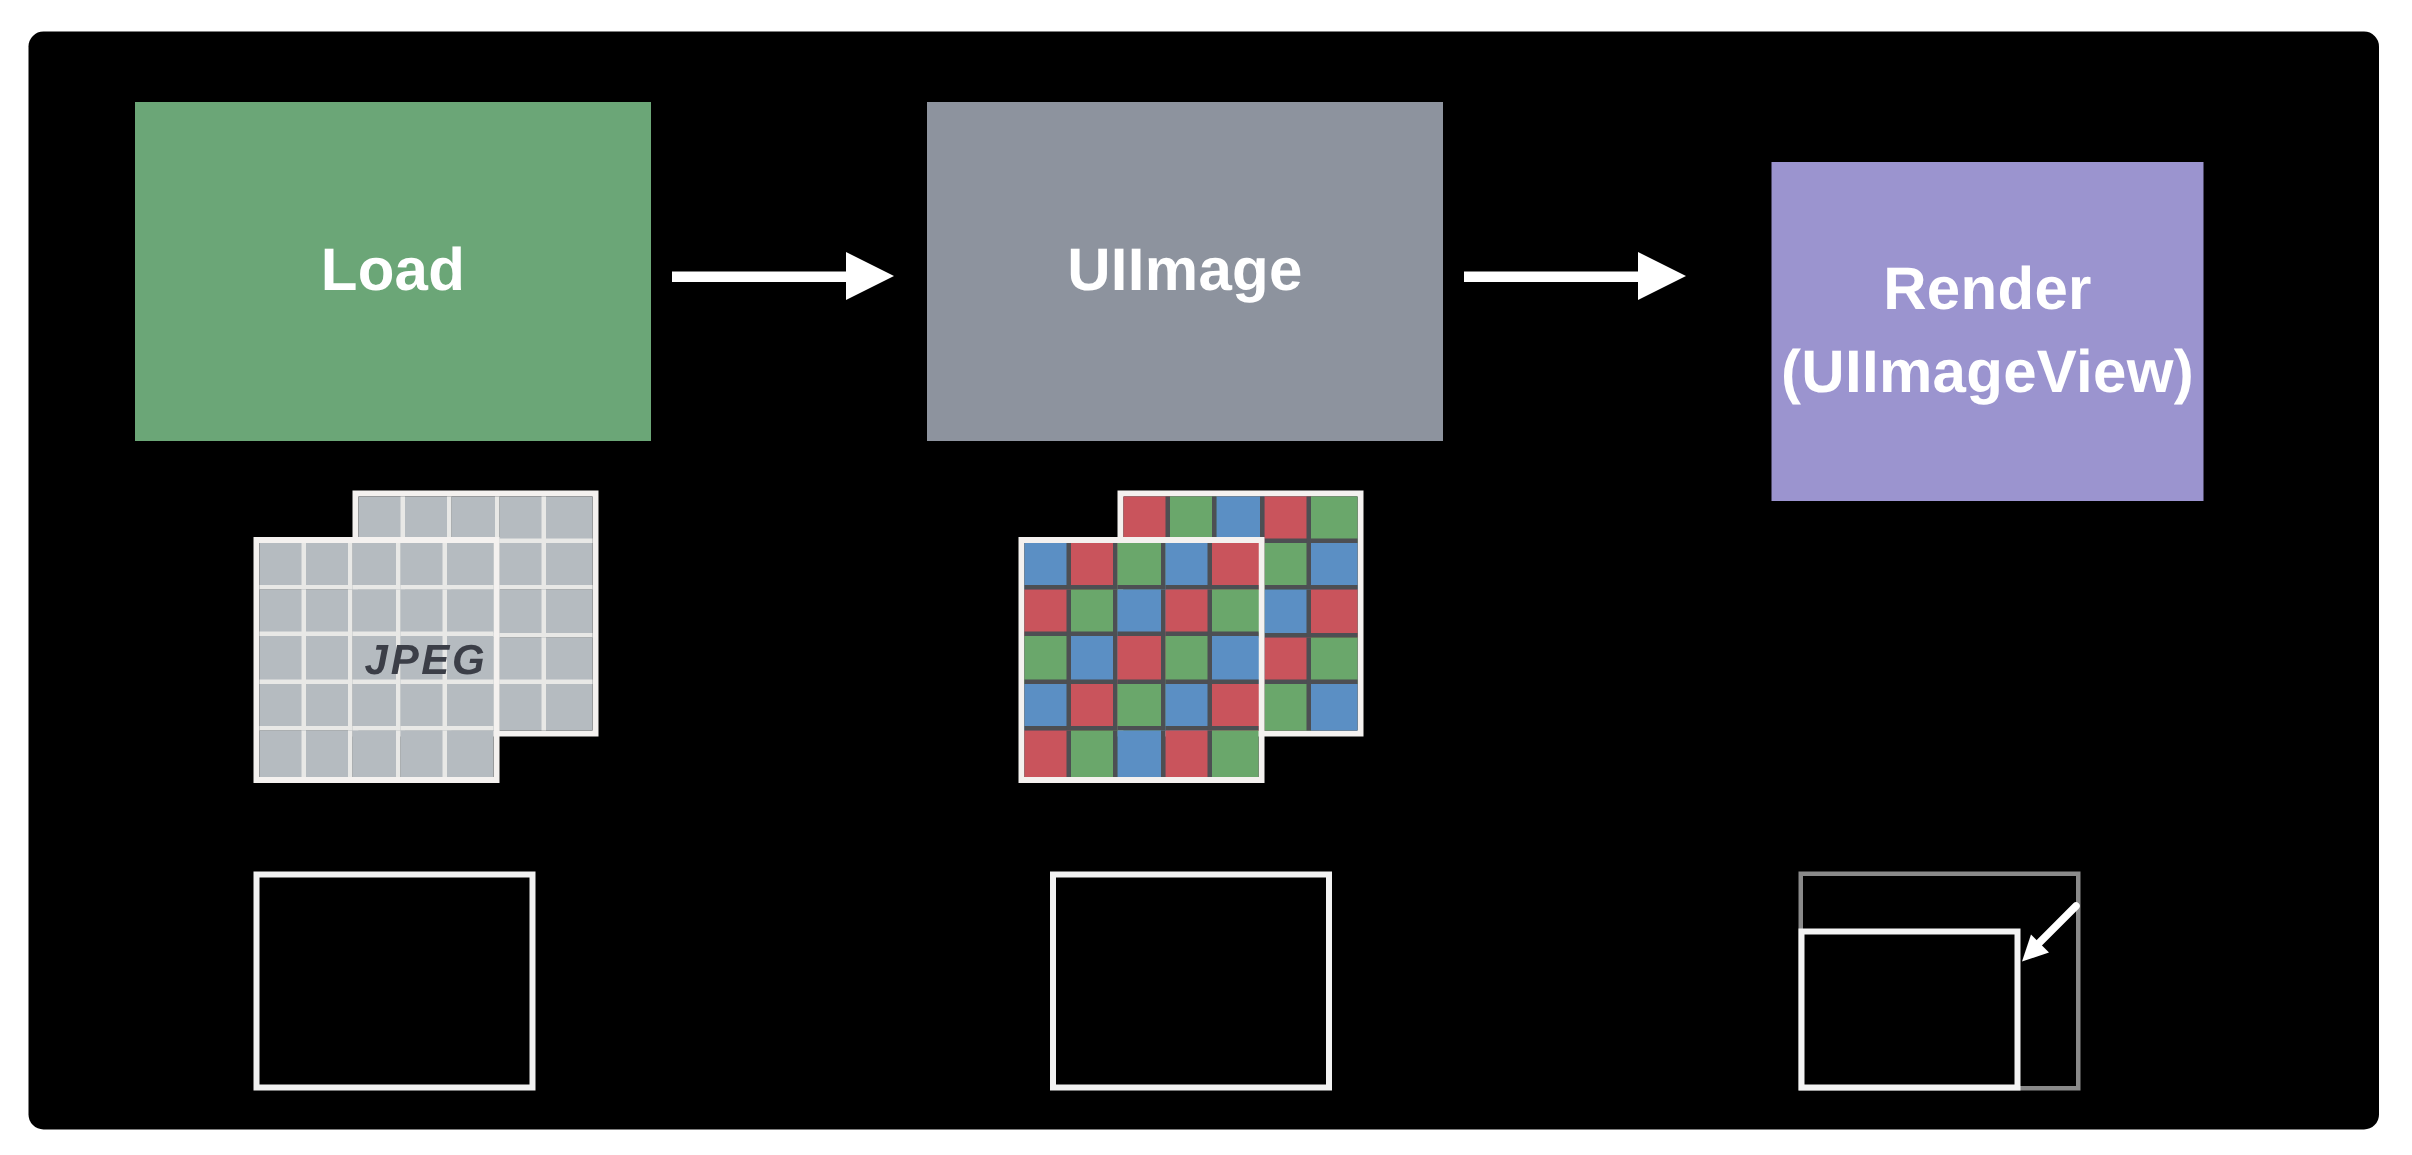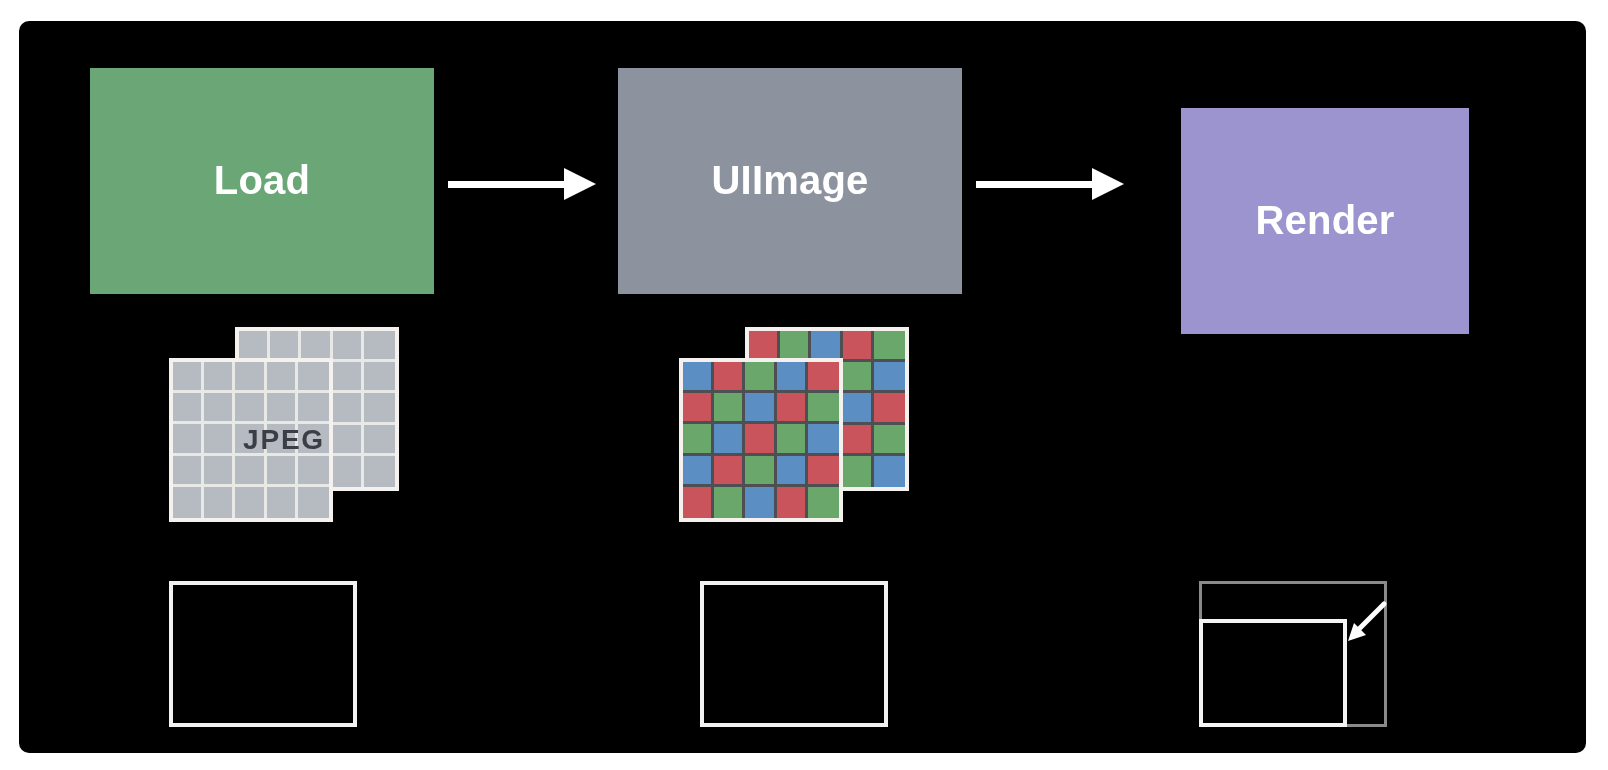--- a/index.html
+++ b/index.html
@@ -100,20 +100,21 @@
     position: absolute;
     left: 0; top: 31px;
     width: 230px; height: 164px;
     display: flex; align-items: center; justify-content: center;
     z-index: 3;
     color: #3b3e47;
     font-size: 28px;
     font-weight: 700;
     letter-spacing: 1.8px;
     pointer-events: none;
+    font-style: italic;
   }
 
   
   #rgb-stack { left: 660px; top: 306px; width: 230px; height: 215px; }
   .rgb-sheet .cell {
     border-right: 3px solid #4d4f53;
     border-bottom: 3px solid #4d4f53;
   }
   #rgb-back  { left: 66px; top: 0px;  width: 164px; height: 164px; z-index: 1; }
   #rgb-front { left: 0px;  top: 31px; width: 164px; height: 164px; z-index: 2; }
@@ -167,20 +168,21 @@
       <span class="line">UIImage</span>
     </div>
 
     <div class="arrow" id="arrow-2">
       <div class="shaft"></div>
       <div class="head"></div>
     </div>
 
     <div class="stage-box" id="box-render" style="background: rgb(155, 148, 207); color: rgb(255, 255, 255);">
       <span class="line">Render</span>
+      <span class="line">(UIImageView)</span>
     </div>
 
     <div class="sheet-stack" id="jpeg-stack">
       <div class="sheet gray-sheet" id="jpeg-back" style="border-color: rgb(244, 241, 239);">
           <div class="cell" style="background: rgb(181, 187, 192); border-right-color: rgb(232, 232, 230); border-bottom-color: rgb(232, 232, 230);"></div>
           <div class="cell" style="background: rgb(181, 187, 192); border-right-color: rgb(232, 232, 230); border-bottom-color: rgb(232, 232, 230);"></div>
           <div class="cell" style="background: rgb(181, 187, 192); border-right-color: rgb(232, 232, 230); border-bottom-color: rgb(232, 232, 230);"></div>
           <div class="cell" style="background: rgb(181, 187, 192); border-right-color: rgb(232, 232, 230); border-bottom-color: rgb(232, 232, 230);"></div>
           <div class="cell" style="background: rgb(181, 187, 192); border-right-color: rgb(232, 232, 230); border-bottom-color: rgb(232, 232, 230); border-right-width: 0px;"></div>
           <div class="cell" style="background: rgb(181, 187, 192); border-right-color: rgb(232, 232, 230); border-bottom-color: rgb(232, 232, 230);"></div>

